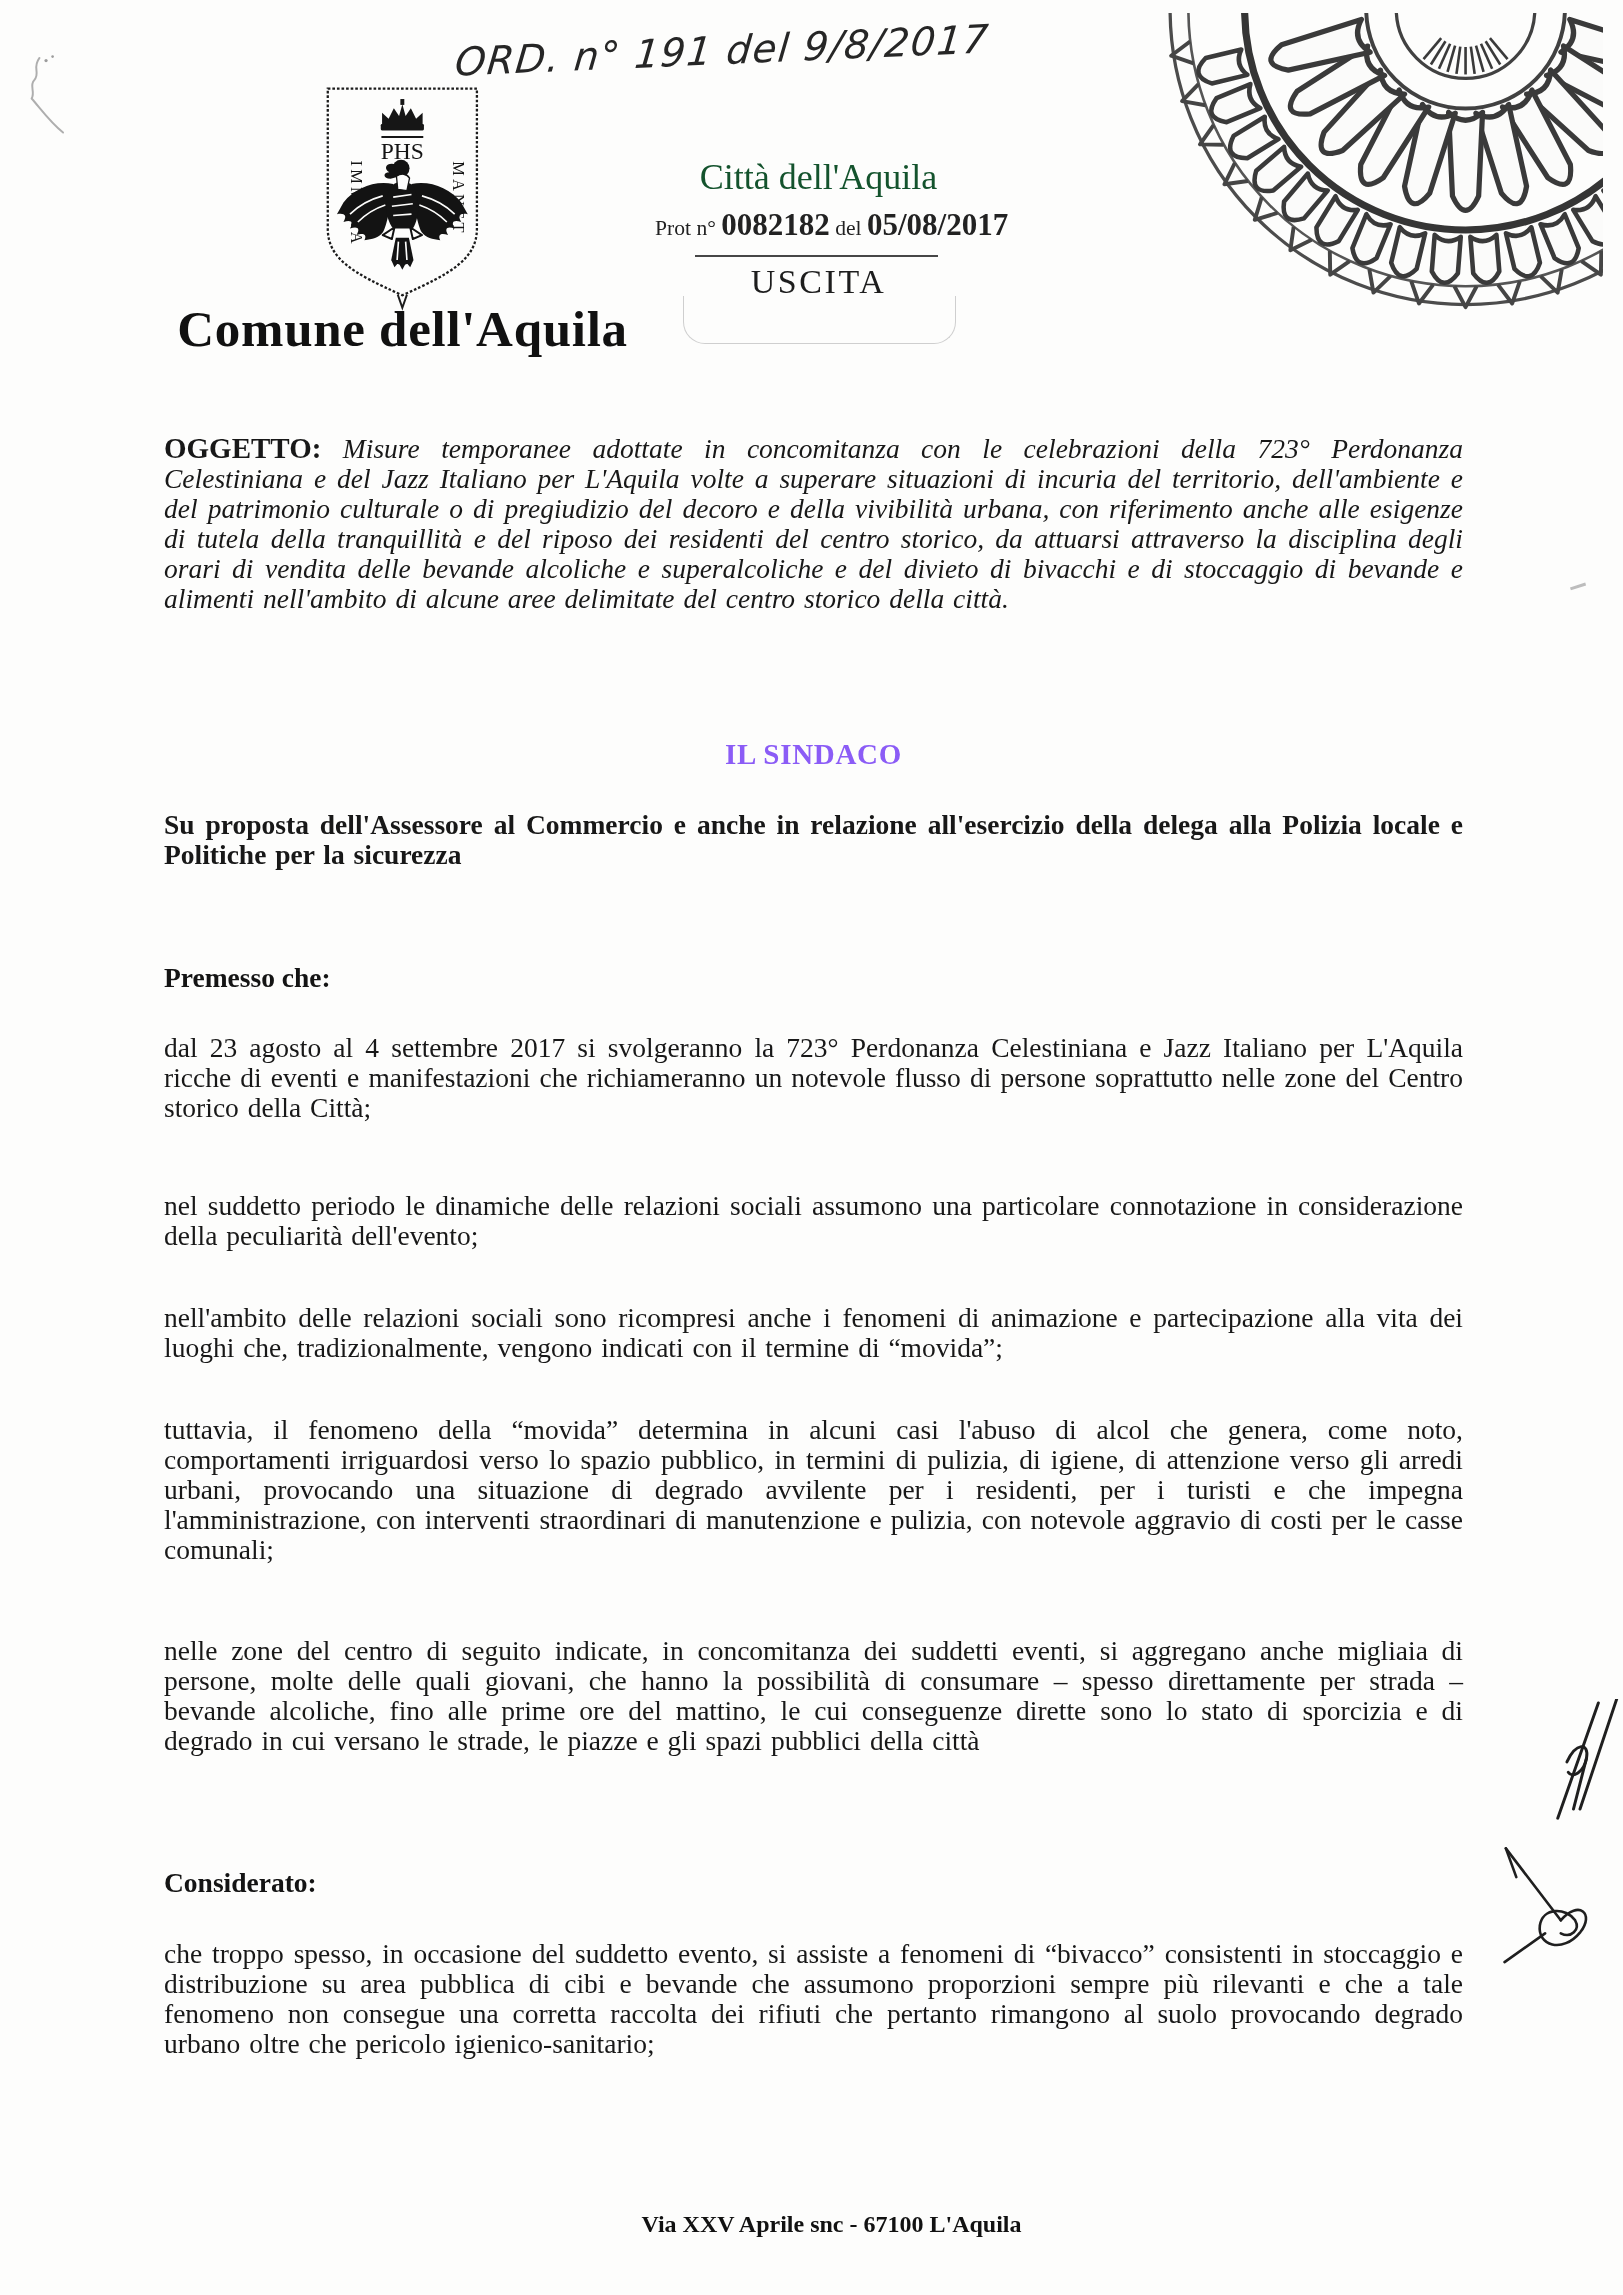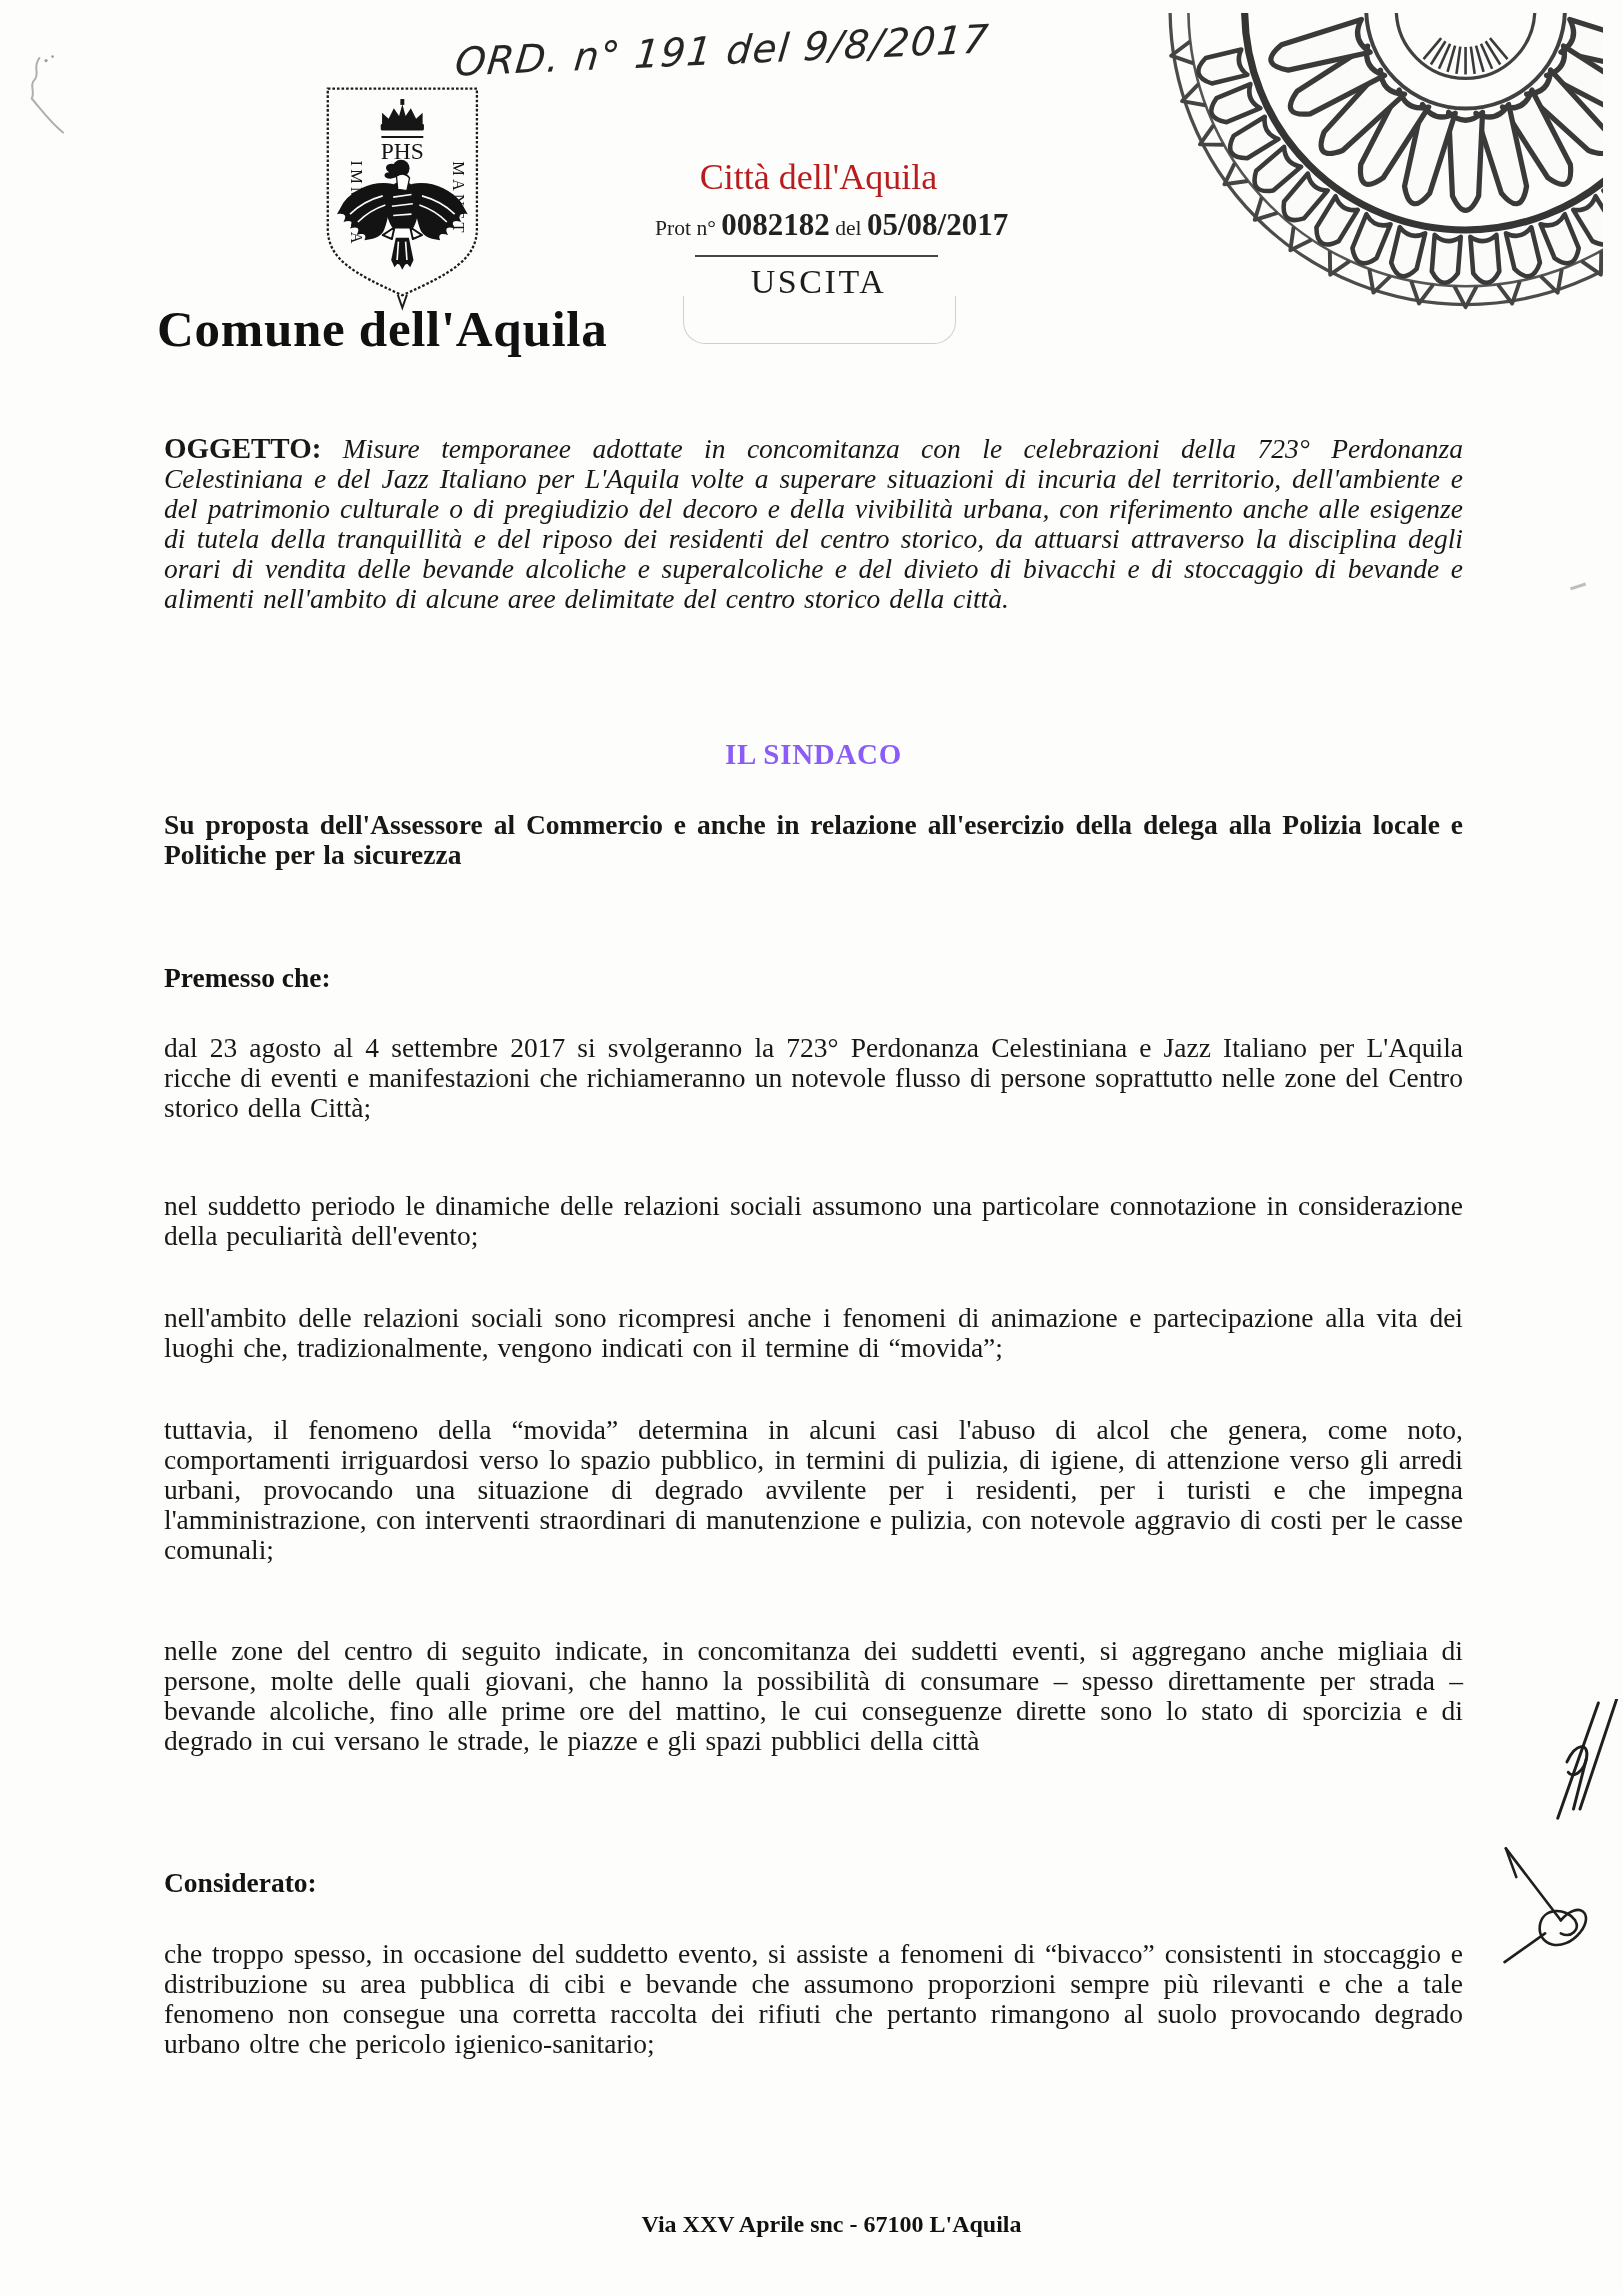--- a/index.html
+++ b/index.html
@@ -8,33 +8,33 @@
     background:#fdfdfc; overflow:hidden;
     font-family:"Liberation Serif", serif; color:#1c1c1c;
   }
   .abs{position:absolute;}
   .body-par{
     font-size:27.5px; line-height:30px; text-align:justify;
     word-spacing:2px; width:1299px; left:164px; color:#181818;
   }
   .bold{font-weight:bold;}
   .it{font-style:italic;}
-  .center{text-align:left;}
+  .center{text-align:center;}
   .handwriting{
     font-family:"DejaVu Sans", sans-serif; font-style:italic;
     font-size:39px; letter-spacing:1.3px; color:#262626;
     transform:rotate(-2.5deg) skewX(-8deg);
     white-space:nowrap;
   }
   .org-name{
     font-weight:bold; font-size:51px; color:#111;
     letter-spacing:0.7px; white-space:nowrap;
   }
   .stamp-box{ left:681px; top:156px; width:275px; text-align:center; }
-  .stamp-city{ position:absolute; top:0; left:0; width:275px; font-size:36px; color:#b91c1c; white-space:nowrap;}
+  .stamp-city{ position:absolute; top:0; left:0; width:275px; font-size:36px; color:#14532d; white-space:nowrap;}
   .stamp-prot{ position:absolute; top:51px; left:-26px; width:327px; font-size:21.6px; color:#222; white-space:nowrap;}
   .stamp-prot b{ font-size:31px; }
   .stamp-line{ position:absolute; top:99px; left:14.4px; width:243px; height:2px; background:#474747;}
   .stamp-dir{ position:absolute; top:107px; left:0; width:275px; font-size:34px; letter-spacing:2.6px; color:#1d1d1d;}
   .stamp-frame{
     left:683px; top:296px; width:271px; height:47px;
     border:1.3px solid #cfcfcf; border-top:none;
     border-radius:0 0 22px 22px;
   }
   .heading-center{ left:164px; width:1299px; text-align:center; font-weight:bold; font-size:29px; color:#8b5cf6; letter-spacing:0.7px;}

